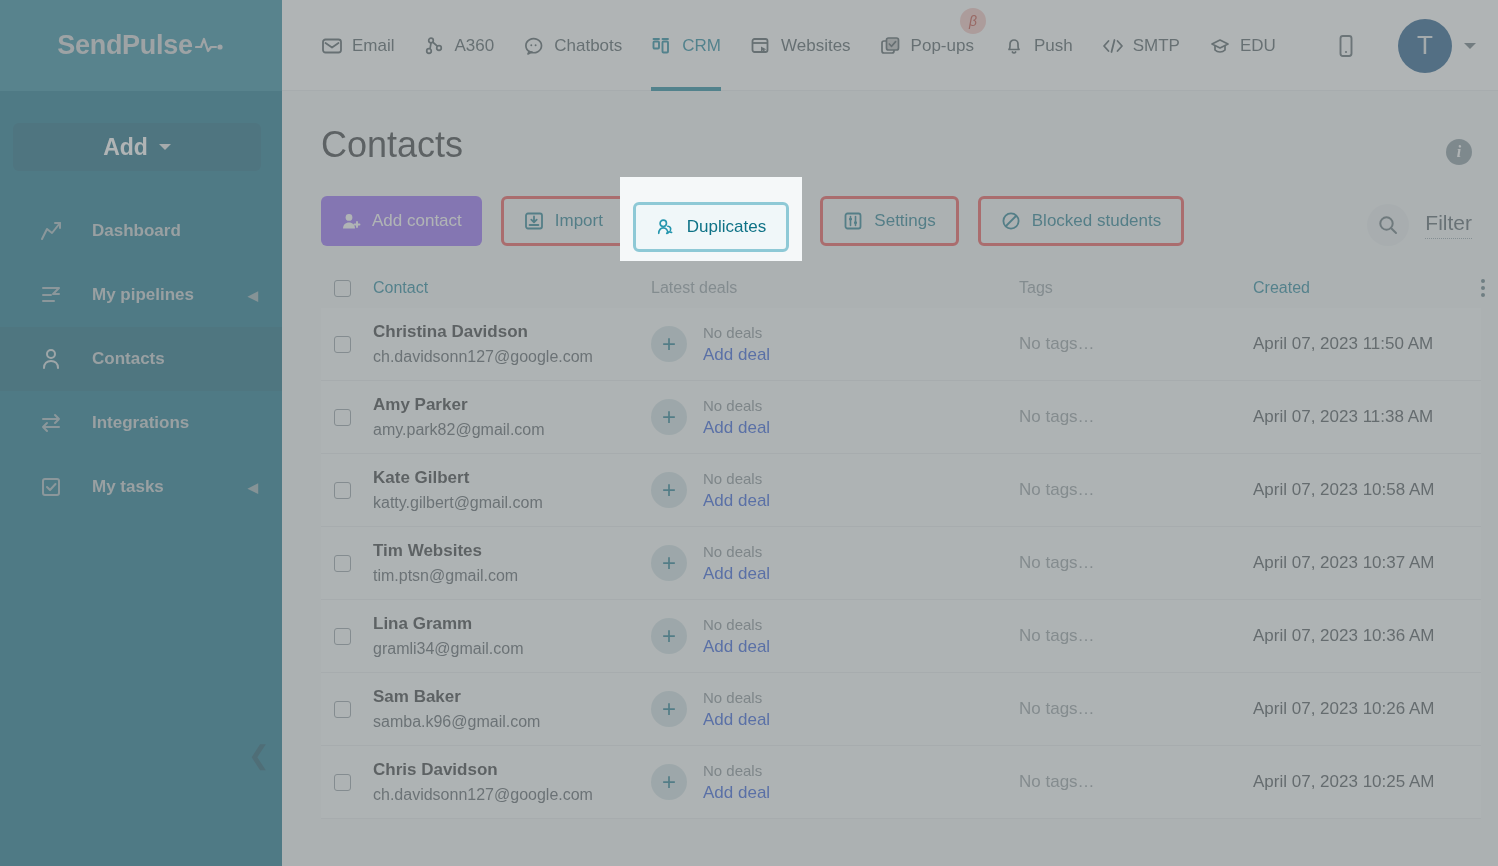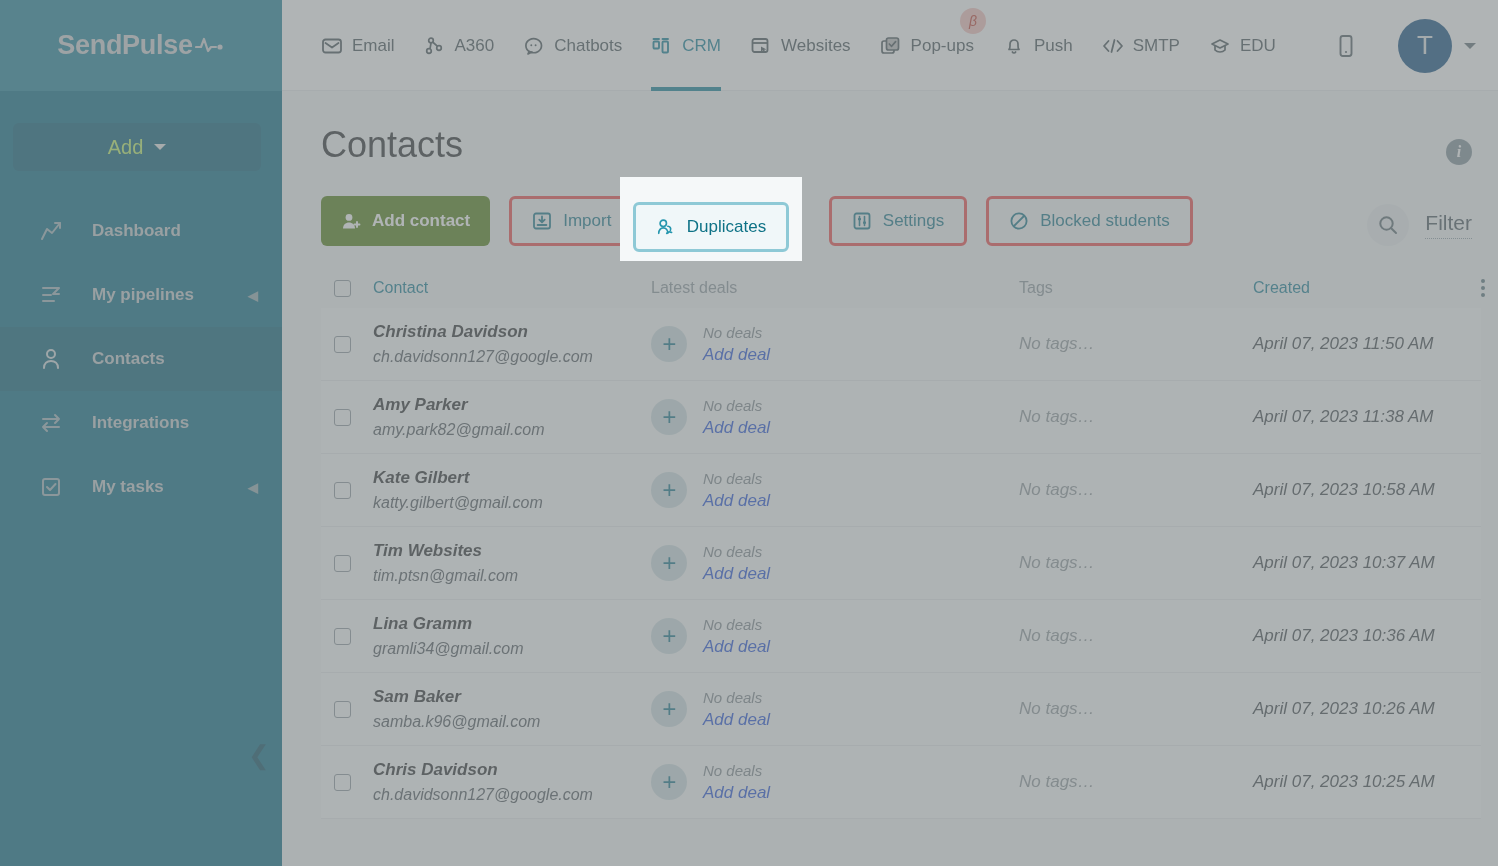--- a/index.html
+++ b/index.html
@@ -31,21 +31,21 @@
     display: flex; align-items: center;
   }
   .logo-pulse { margin-left: 2px; display: inline-block; }
 
   .add-btn {
     margin: 32px 21px 0 13px;
     height: 48px;
     background: #005a73;
     border-radius: 6px;
     display: flex; align-items: center; justify-content: center;
-    color: #bef264; font-size: 20px; font-weight: normal;
+    color: #ffffff; font-size: 23px; font-weight: bold;
     cursor: pointer;
   }
   .add-caret {
     width: 0; height: 0; margin-left: 11px;
     border-left: 6px solid transparent;
     border-right: 6px solid transparent;
     border-top: 6px solid #e4e7e8;
   }
 
   .nav-list { margin-top: 28px; }
@@ -165,22 +165,22 @@
     border: 3px solid #ef4444;
     background: #f4f6f7; color: #0e7286;
     white-space: nowrap;
   }
   .btn .bico {
     width: 20px; height: 20px; margin-right: 11px;
     display: flex; align-items: center; justify-content: center;
     flex: none;
   }
   .btn.primary {
-    background: #4d7c0f; color: #ffffff; border: none;
-    font-weight: bold;
+    background: #8b5cf6; color: #ffffff; border: none;
+    font-weight: normal;
     align-items: center;
   }
   .btn.spot {
     border-color: #8ec9d6; background: #f0f7f9;
   }
 
   .search-filter {
     position: absolute; right: 26px; top: 113px;
     display: flex; align-items: center;
   }
@@ -223,21 +223,20 @@
     background: transparent; cursor: pointer;
   }
   .kebab { display: flex; flex-direction: column; gap: 3px; cursor: pointer; }
   .kebab i { width: 4px; height: 4px; border-radius: 50%; background: #56737d; display:block; }
 
   .trow {
     display: flex; align-items: center;
     height: 73px;
     background: #fafbfb;
     border-bottom: 1px solid #e6eaec;
-    font-style: italic;
   }
   .trow:first-of-type { border-top: none; }
   .cname { font-size: 17px; color: #26282a; font-weight: bold; }
   .cmail { font-size: 16px; color: #4a5359; margin-top: 6px; }
   .deal-cell { display: flex; align-items: center; }
   .plus-circle {
     width: 36px; height: 36px; border-radius: 50%;
     background: #cddee2; color: #0c6f86;
     font-size: 24px; line-height: 1;
     display: flex; align-items: center; justify-content: center;

